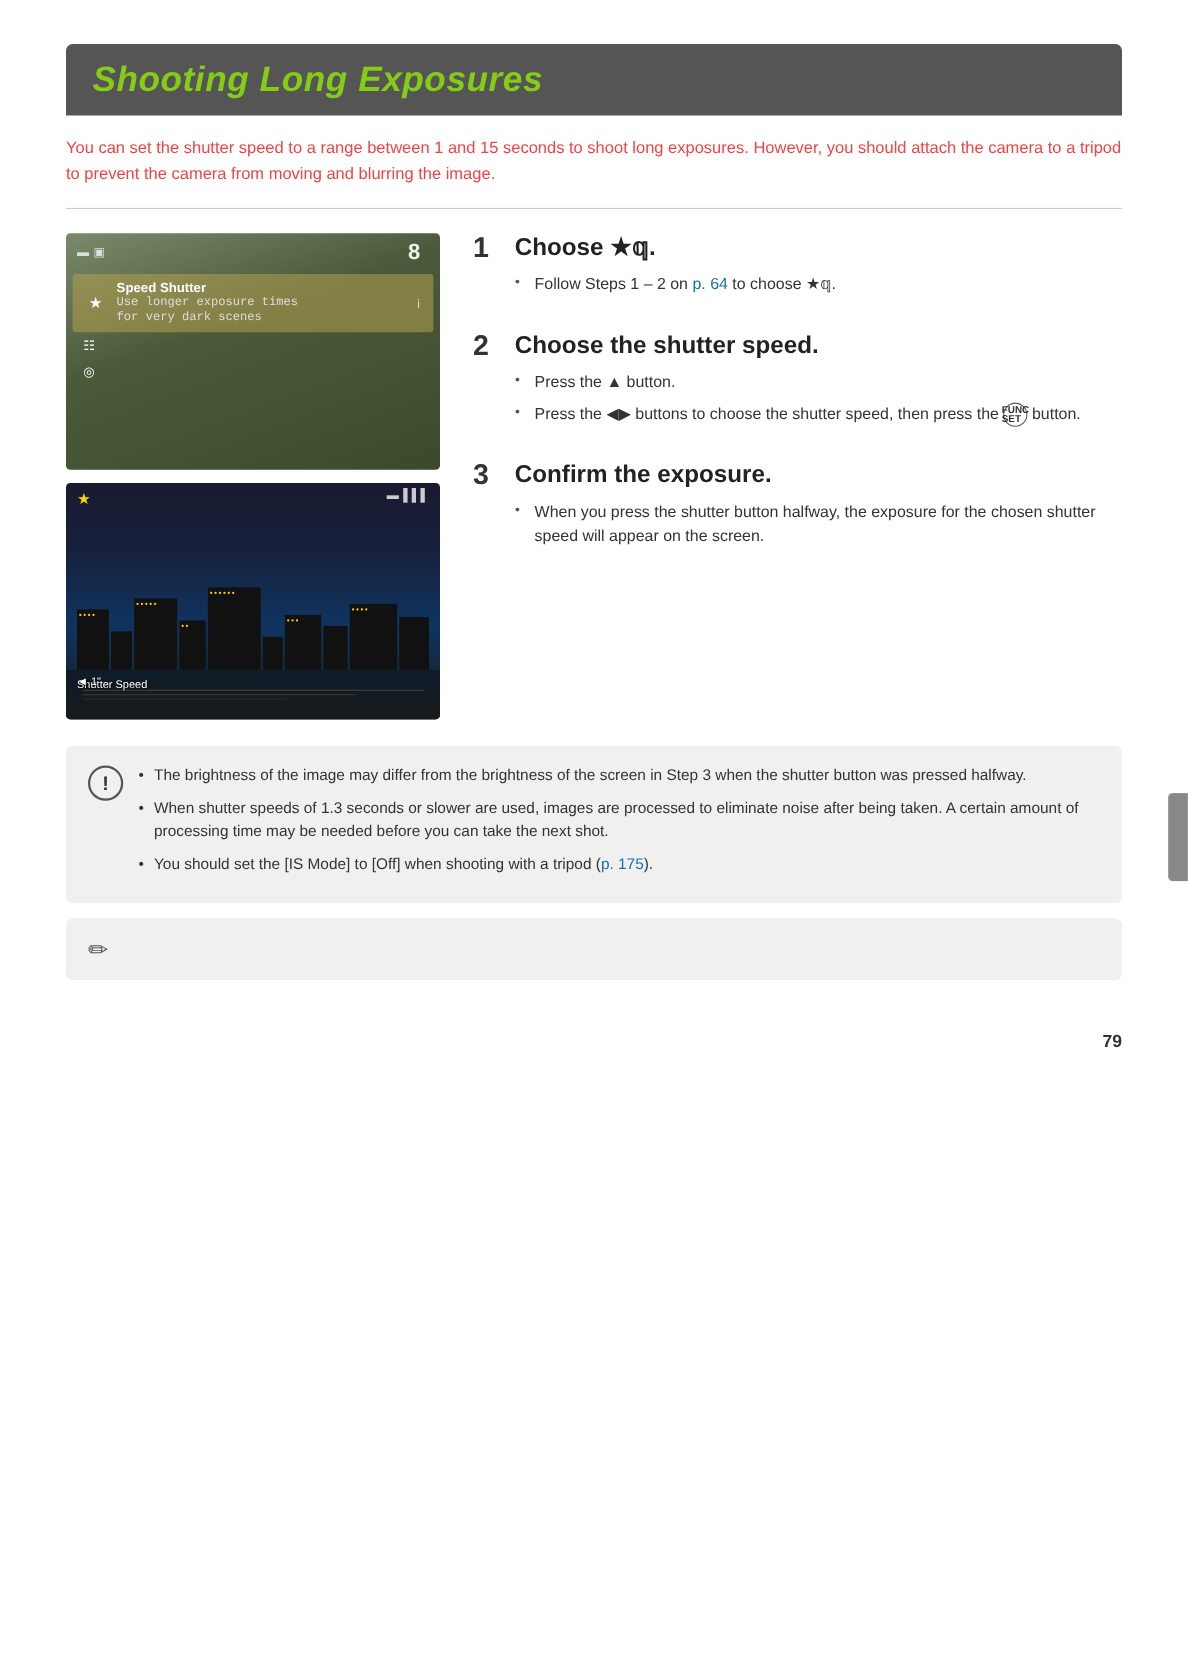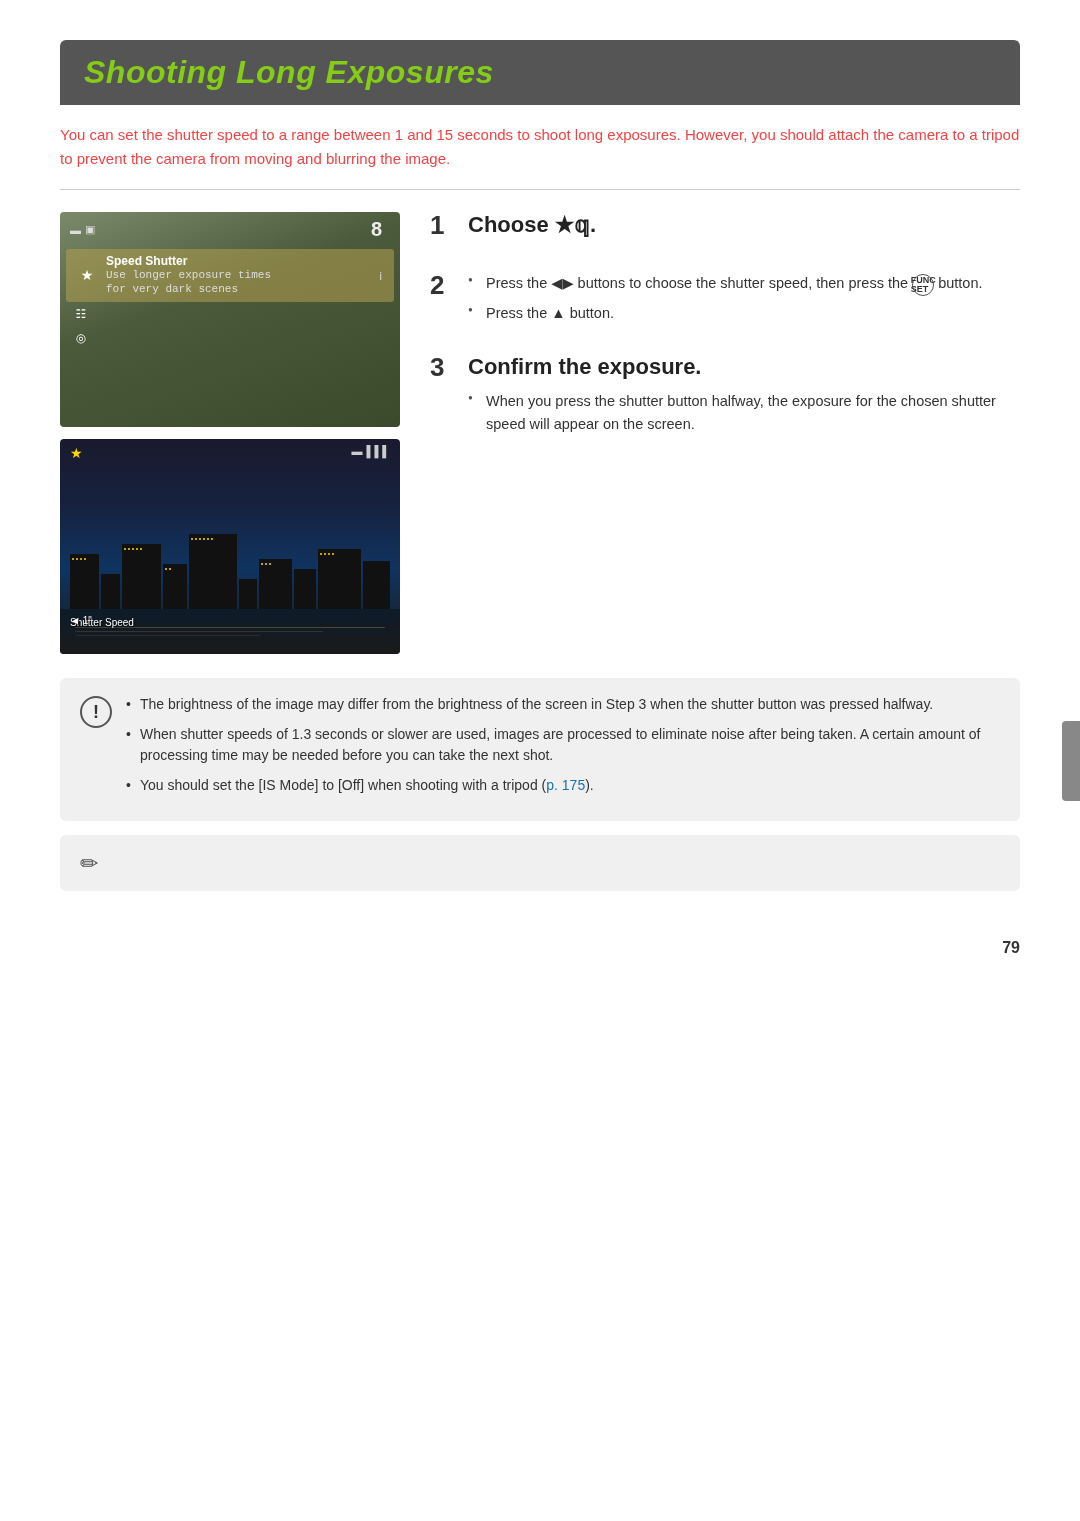--- a/index.html
+++ b/index.html
@@ -559,32 +559,38 @@
     </div>
 
   </div>
 
   <div class="steps">
 
     <div class="step">
       <span class="step-number">1</span>
       <div class="step-content">
         <div class="step-title">Choose ★𝕢.</div>
+        <ul class="step-bullets">
+          <li>
+            Follow Steps 1 – 2 on <span class="link-text">p. 64</span> to choose ★𝕢.
+          </li>
+        </ul>
       </div>
     </div>
 
     <div class="step">
       <span class="step-number">2</span>
       <div class="step-content">
+        <div class="step-title">Choose the shutter speed.</div>
         <ul class="step-bullets">
           <li>
-            Press the ◀▶ buttons to choose the shutter speed, then press the <span class="func-button">FUNC<br>SET</span> button.
+            Press the ▲ button.
           </li>
           <li>
-            Press the ▲ button.
+            Press the ◀▶ buttons to choose the shutter speed, then press the <span class="func-button">FUNC<br>SET</span> button.
           </li>
         </ul>
       </div>
     </div>
 
     <div class="step">
       <span class="step-number">3</span>
       <div class="step-content">
         <div class="step-title">Confirm the exposure.</div>
         <ul class="step-bullets">

